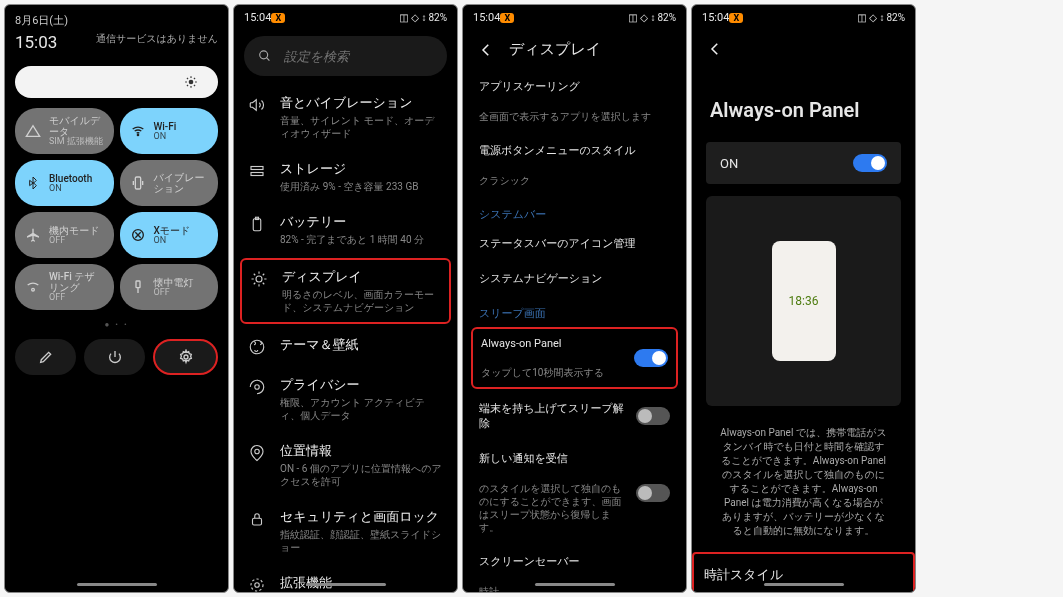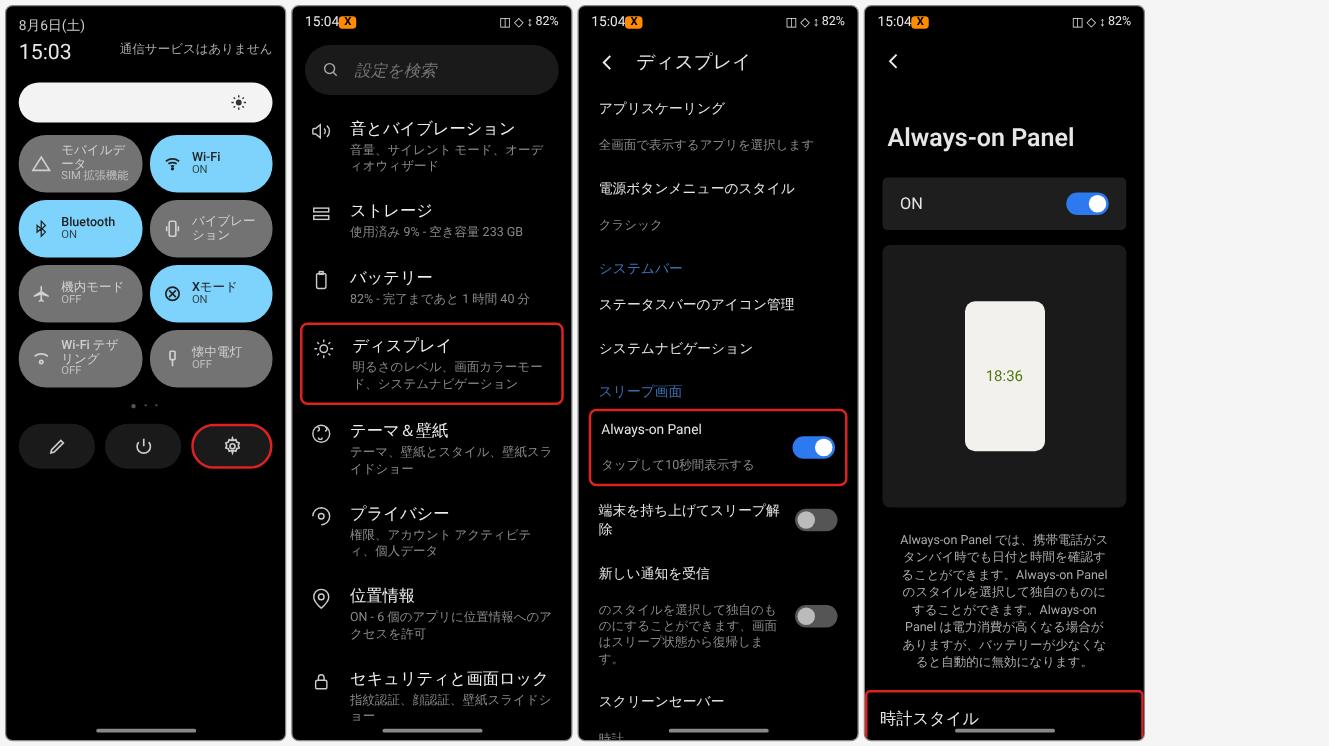--- a/index.html
+++ b/index.html
@@ -346,21 +346,20 @@
       </div>
       <div class="setitem">
         <span class="seticon">
           <svg viewBox="0 0 24 24" fill="none" stroke="currentColor" stroke-width="1.5">
             <circle cx="12" cy="12" r="9"></circle>
             <path d="M8 9a2 2 0 100-4M16 9a2 2 0 100-4M9 16a2 2 0 104 0"></path>
           </svg>
         </span>
         <div class="settxt">
           <div class="settitle">テーマ＆壁紙</div>
-          <div class="setsub">テーマ、壁紙とスタイル、壁紙スライドショー</div>
         </div>
       </div>
       <div class="setitem">
         <span class="seticon">
           <svg viewBox="0 0 24 24" fill="none" stroke="currentColor" stroke-width="1.5">
             <circle cx="12" cy="12" r="3"></circle>
             <path d="M3 12a9 9 0 0118 0M12 3a9 9 0 010 18"></path>
           </svg>
         </span>
         <div class="settxt">

